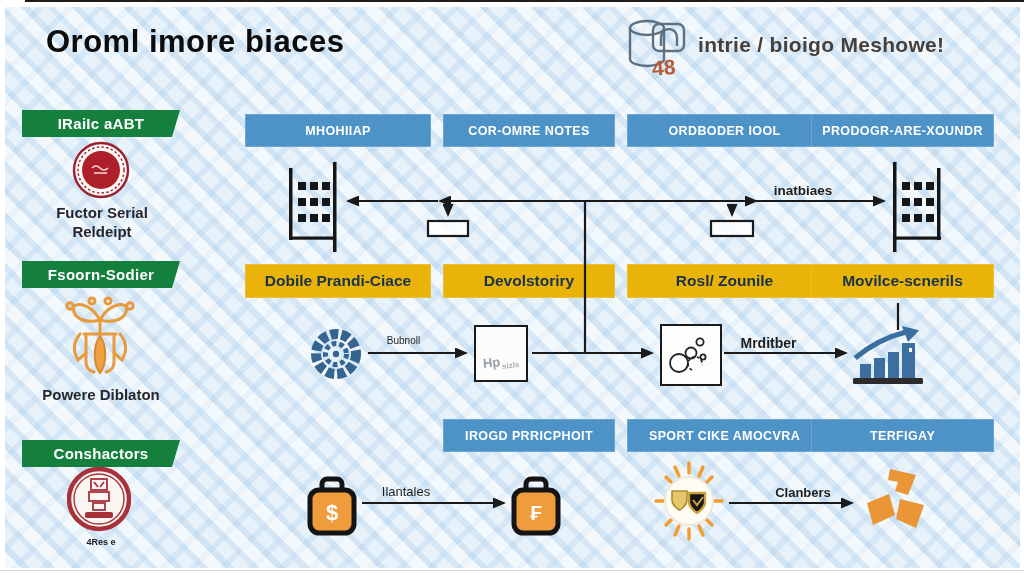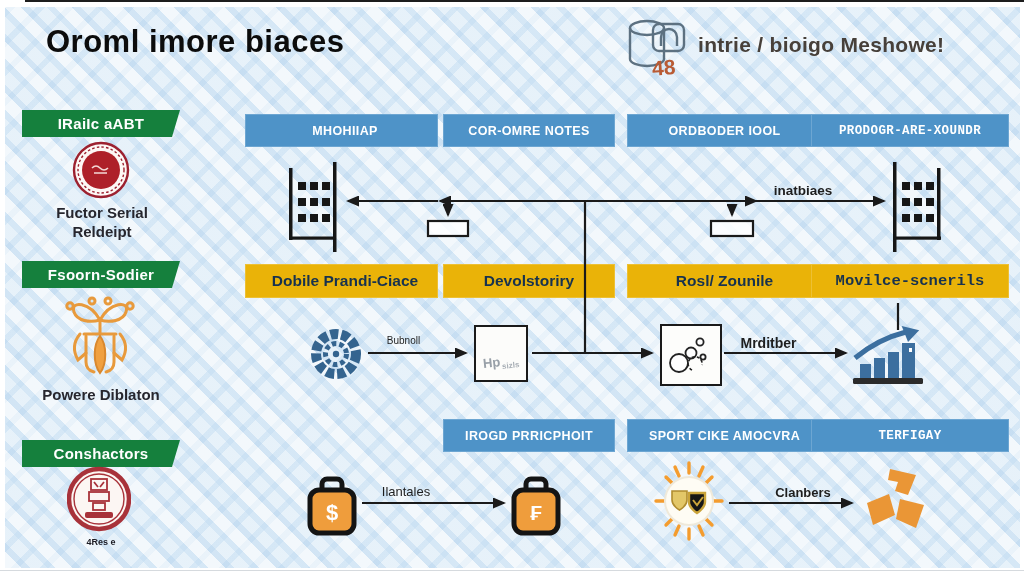--- a/index.html
+++ b/index.html
@@ -44,22 +44,22 @@
   .case2{left:511px;top:476px;}
   .sun{left:652px;top:460px;}
   .abstract{left:862px;top:468px;}
 
   .hdr{position:absolute;background:#4e93c8;display:flex;align-items:center;
        justify-content:center;font-weight:700;z-index:2;
        box-shadow:inset 0 0 0 1px rgba(255,255,255,0.18);}
   .rowA{top:114px;height:33px;color:#ffffff;font-size:12.5px;letter-spacing:.4px;}
   .rowB{top:264px;height:34px;color:#17324f;font-size:15.5px;background:#eab308;}
   .rowC{top:419px;height:33px;color:#ffffff;font-size:12.5px;letter-spacing:.4px;}
-  .c1{left:245px;width:186px;padding-left:7px;} .c2{left:443px;width:172px;}
-  .c3{left:627px;width:179px;padding-left:8px;} .c4{left:811px;width:198px;font-family:Liberation Mono, monospace;}
+  .c1{left:245px;width:186px;} .c2{left:443px;width:172px;}
+  .c3{left:627px;width:179px;padding-left:8px;} .c4{left:811px;width:183px;}
 
   .connectors{position:absolute;left:0;top:0;width:1024px;height:576px;z-index:5;
               pointer-events:none;}
 
   .lbl{position:absolute;color:#1e1e1e;text-align:center;z-index:4;}
   .l-culckate{left:485px;top:177px;width:200px;font-size:14px;font-weight:700;}
   .l-inatbiaes{left:748px;top:183px;width:110px;font-size:13.5px;font-weight:600;}
   .l-bubnoll{left:366px;top:335px;width:75px;font-size:10px;font-weight:400;}
   .l-mrditber{left:726px;top:335px;width:85px;font-size:14px;font-weight:600;}
   .l-ilantales{left:356px;top:484px;width:100px;font-size:13px;font-weight:400;}

